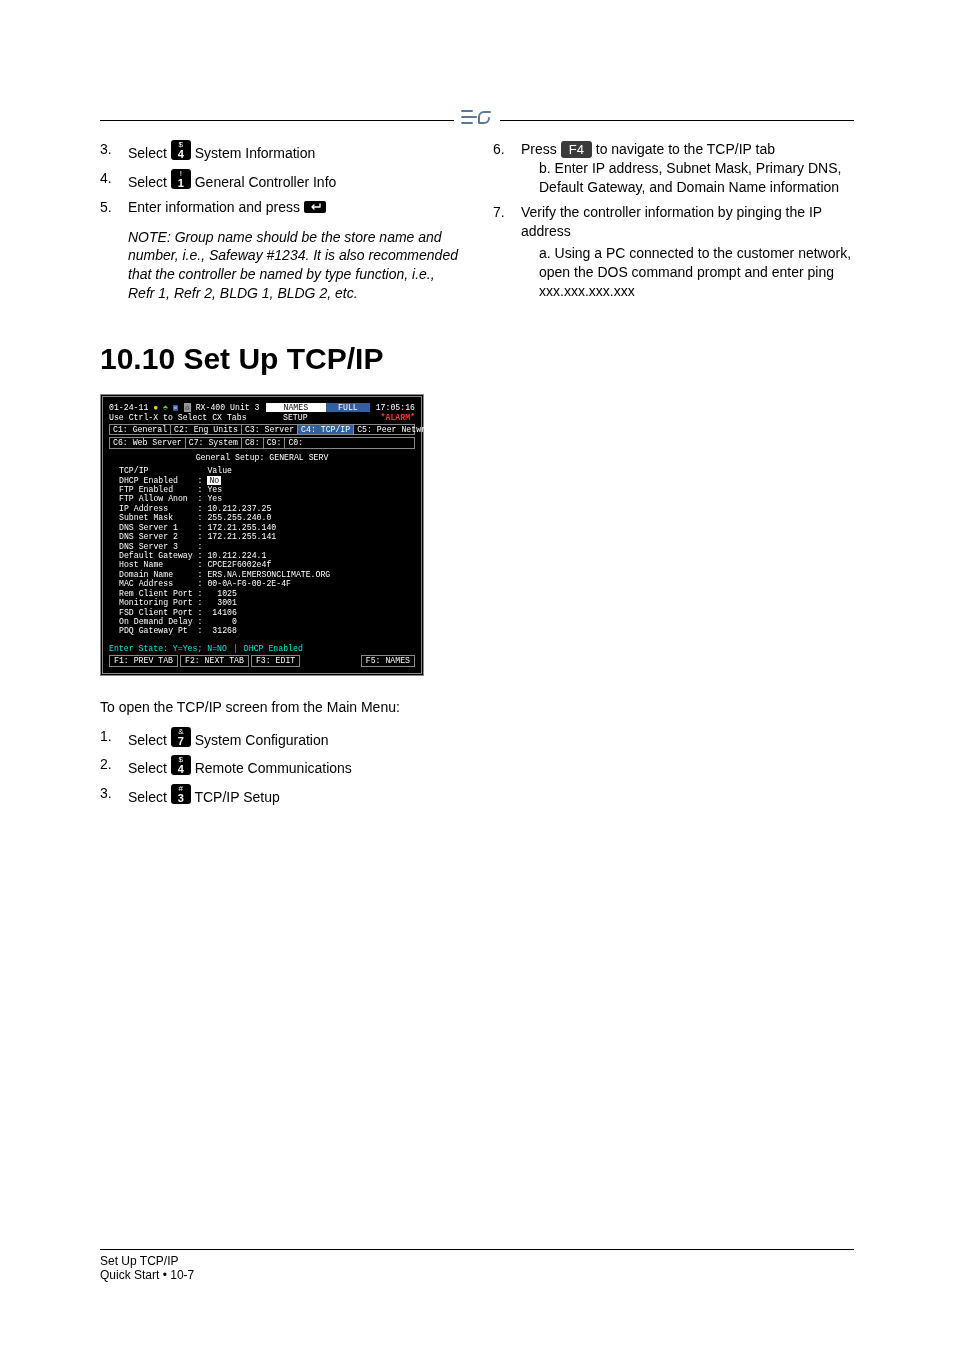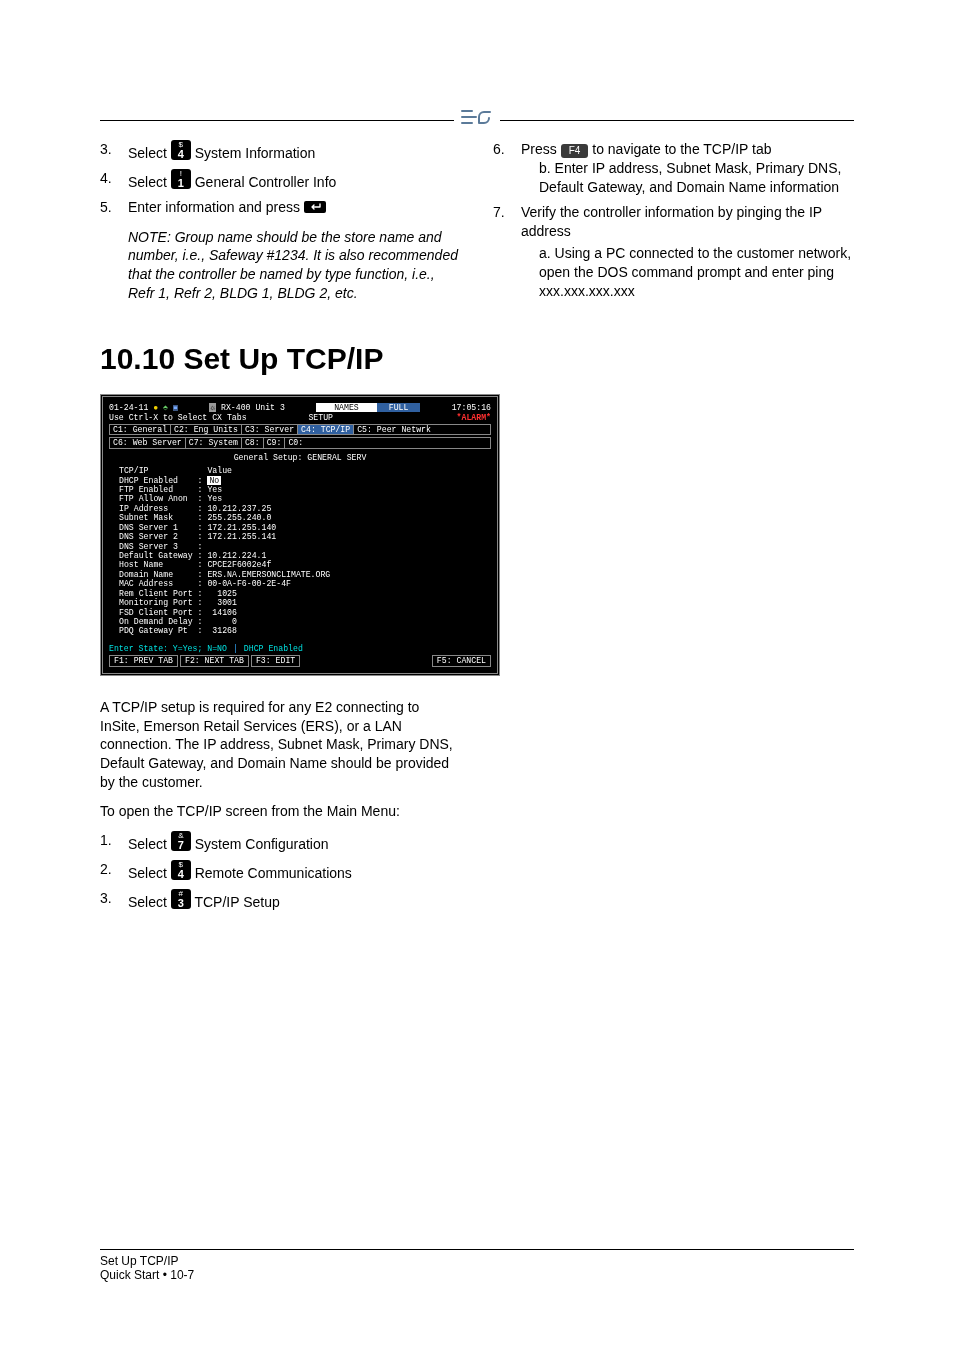--- a/index.html
+++ b/index.html
@@ -68,41 +68,41 @@
   font-family: Arial, sans-serif;
   text-align: center;
   min-width: 10px;
 }
 .key-wide {
   display: inline-block;
   background: #3a3a3a;
   color: #fff;
   border-radius: 3px;
   padding: 2px 8px;
-  font-size: 10px;
+  font-size: 13px;
   line-height: 1;
 }
 .key .top { display:block; font-size:8px; line-height:1; }
 .key .bot { display:block; font-size:11px; font-weight:bold; line-height:1; }
 .note {
   font-style: italic;
   margin: 10px 0 10px 28px;
   break-inside: avoid;
 }
 .sub {
   margin-left: 18px;
 }
 .h2-title {
   font-size: 30px;
   font-weight: bold;
   margin: 32px 0 18px 0;
 }
 .screenshot-wrap {
   column-span: all;
-  width: 400px;
+  width: 324px;
   margin: 0 0 6px 0;
 }
 .shot {
   background: #000;
   color: #fff;
   font-family: "Courier New", monospace;
   font-size: 8.2px;
   line-height: 1.15;
   padding: 6px;
   border: 3px double #888;
@@ -237,28 +237,27 @@
       <div class="shot-help">
           <span>Enter State:  Y=Yes;  N=NO</span>
           <span style="color:#3af">|</span>
           <span>DHCP Enabled</span>
         </div>
       <div class="shot-fkeys">
         <div>F1: PREV TAB</div>
         <div>F2: NEXT TAB</div>
         <div>F3: EDIT</div>
         <div class="gap"></div>
-        <div>F5: CANCEL</div>
+        <div>F5: NAMES</div>
       </div>
     </div>
   </div>
 
   <div class="after-shot" style="display:flex; gap:32px; margin-top:12px;">
     <div style="width:360px;flex-shrink:0;">
-      <p>A TCP/IP setup is required for any E2 connecting to InSite, Emerson Retail Services (ERS), or a LAN connection. The IP address, Subnet Mask, Primary DNS, Default Gateway, and Domain Name should be provided by the customer.</p>
       <p>To open the TCP/IP screen from the Main Menu:</p>
 
       <div class="step">
         <div class="step-num">1.</div>
         <div class="step-body">
           <span>Select </span><span class="key"><span class="top">&amp;</span><span class="bot">7</span></span><span> System Configuration</span>
         </div>
       </div>
       <div class="step">
         <div class="step-num">2.</div>

